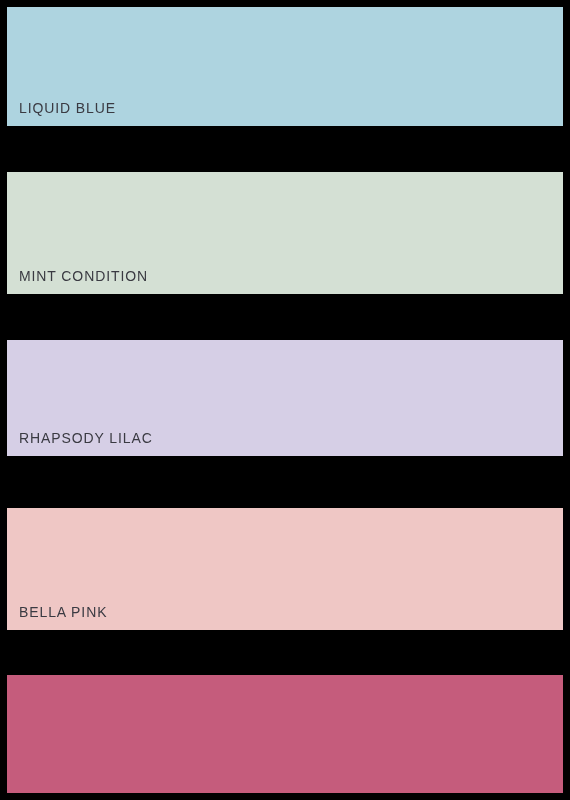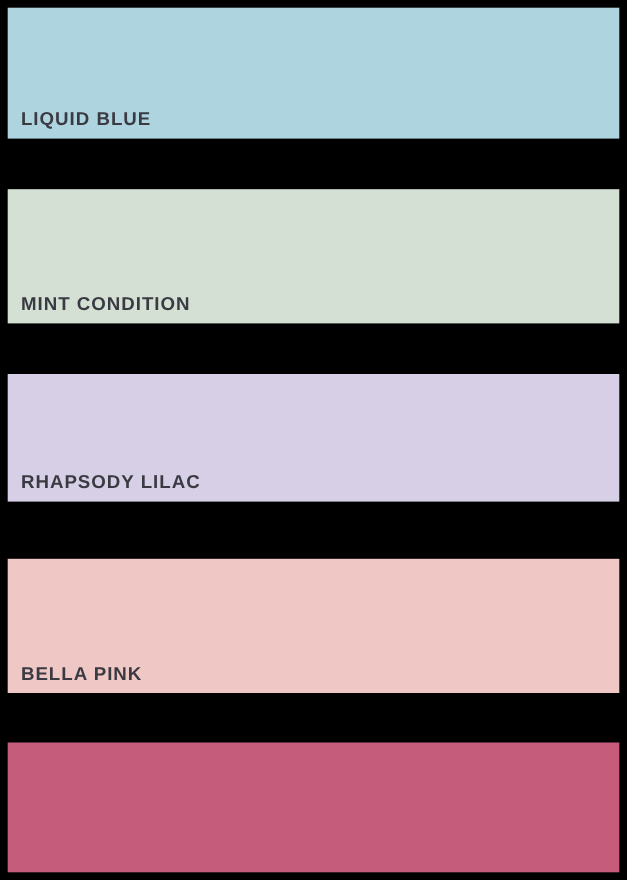--- a/index.html
+++ b/index.html
@@ -23,24 +23,24 @@
   .swatch {
     position: absolute;
     left: 7px;
     width: 556px;
     box-sizing: border-box;
     display: flex;
     align-items: flex-end;
   }
   .swatch-label {
     font-family: "Liberation Sans", sans-serif;
-    font-size: 17px;
+    font-size: 14px;
     line-height: 11px;
     letter-spacing: 0.9px;
-    font-weight: 700;
+    font-weight: 400;
     text-transform: uppercase;
     white-space: nowrap;
     padding-left: 12px;
     padding-bottom: 12px;
     text-align: center;
     -webkit-font-smoothing: antialiased;
   }
   
   #swatch-0 { top: 7px;   height: 119px; }
   #swatch-1 { top: 172px; height: 122px; }

